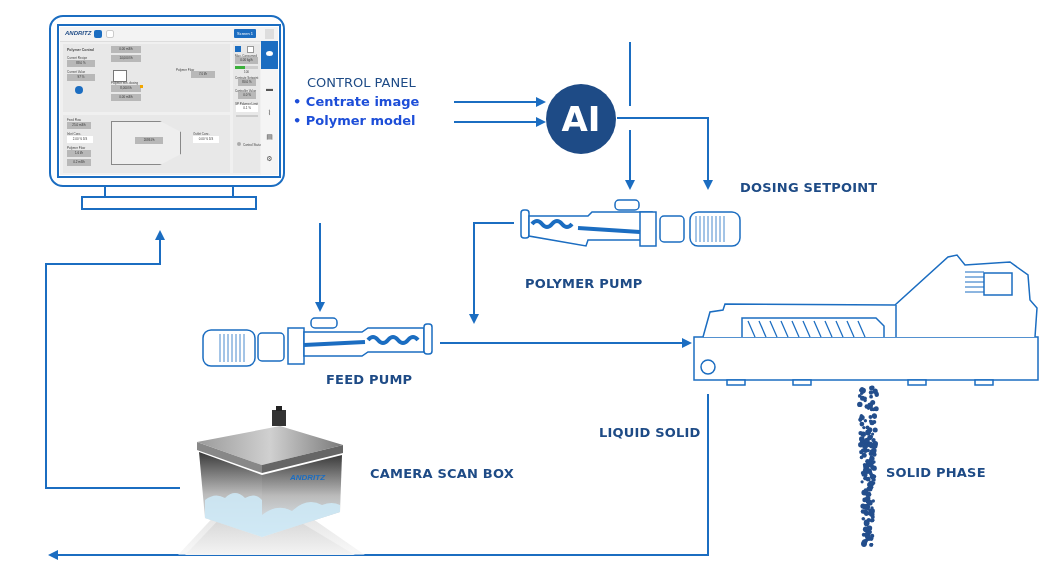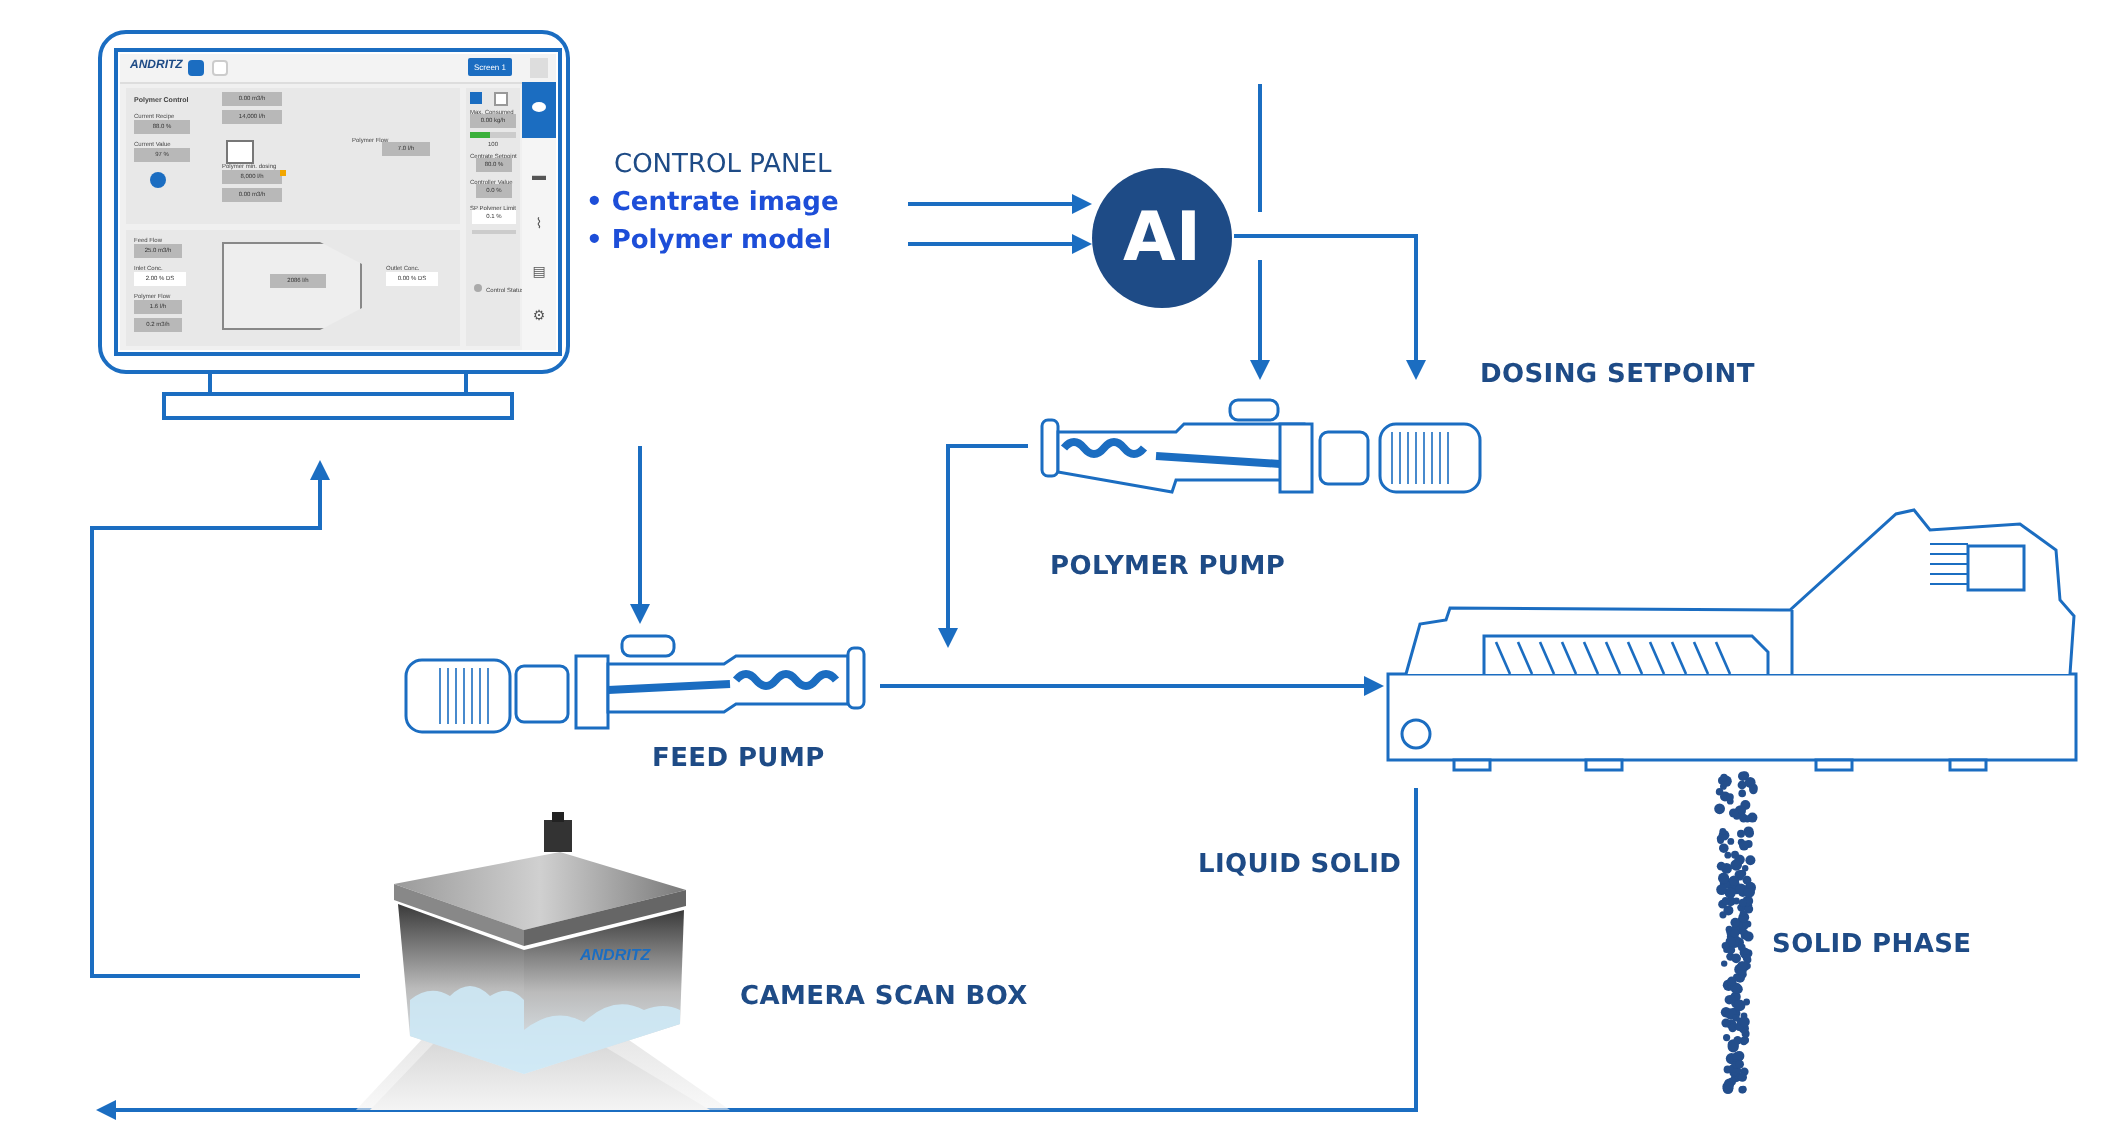--- a/index.html
+++ b/index.html
@@ -411,13 +411,13 @@
 <div class="cp-item" style="top:94px;">• Centrate image</div>
 <div class="cp-item" style="top:113px;">• Polymer model</div>
 
 <div class="ai-circle">AI</div>
 
 <div class="label" style="left:716px;top:180px;margin-left:24px;">DOSING SETPOINT</div>
 <div class="label" style="left:525px;top:276px;">POLYMER PUMP</div>
 <div class="label" style="left:326px;top:372px;">FEED PUMP</div>
 <div class="label" style="left:599px;top:425px;">LIQUID SOLID</div>
 <div class="label" style="left:886px;top:465px;">SOLID PHASE</div>
-<div class="label" style="left:370px;top:491px;">CAMERA SCAN BOX</div>
+<div class="label" style="left:370px;top:466px;">CAMERA SCAN BOX</div>
 
 </body></html>

